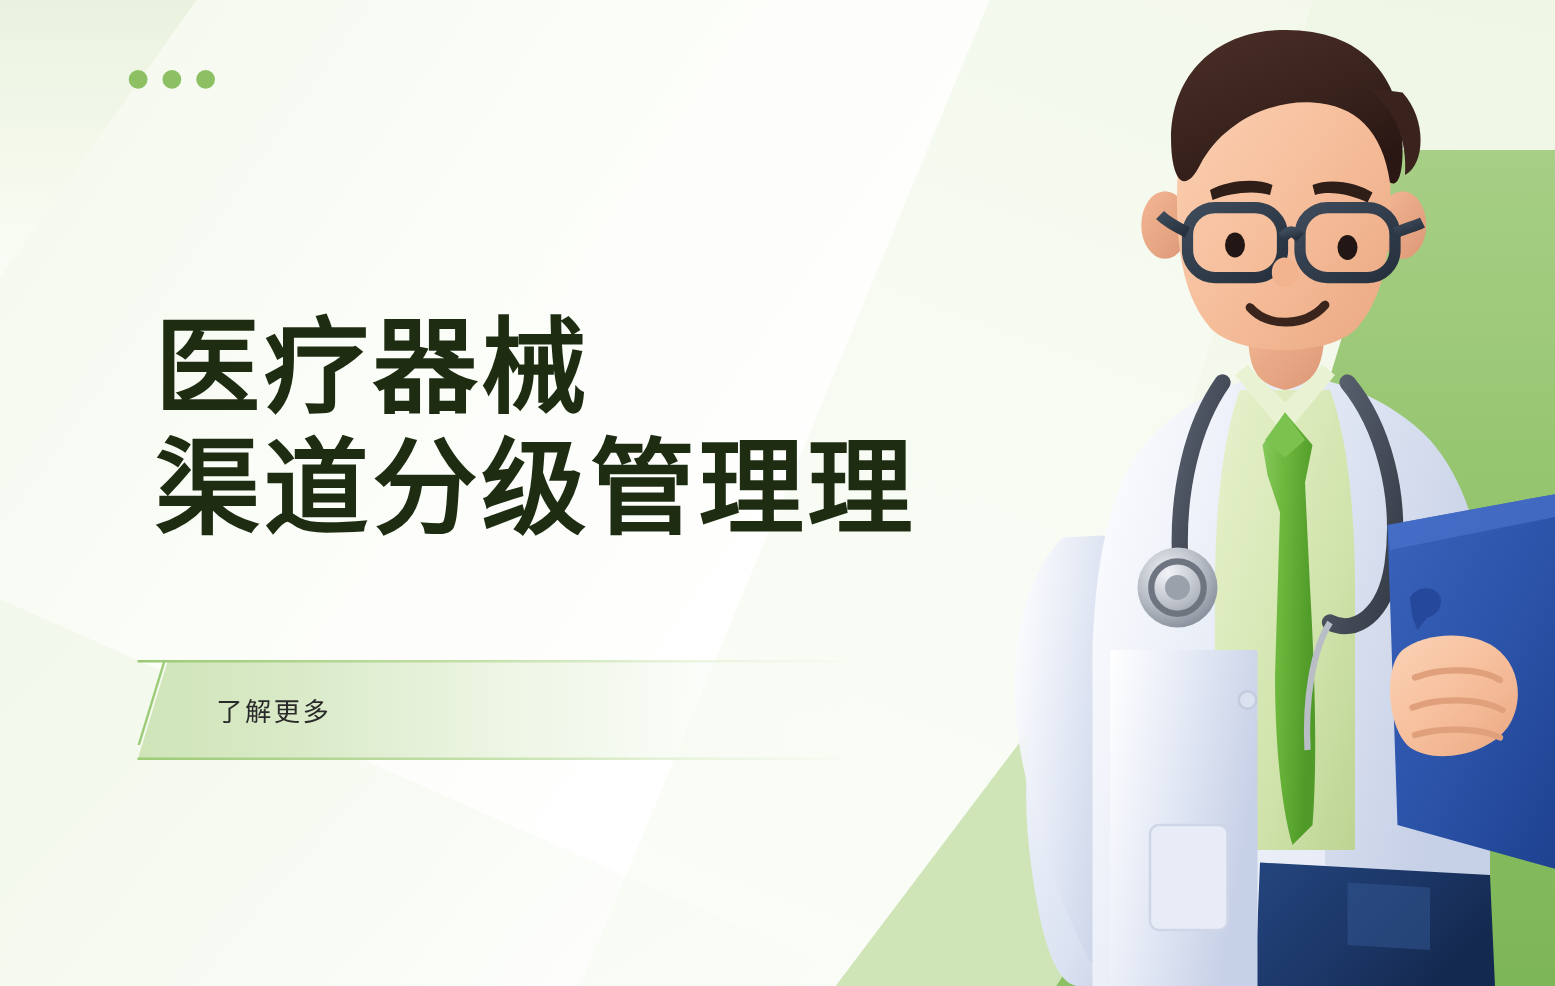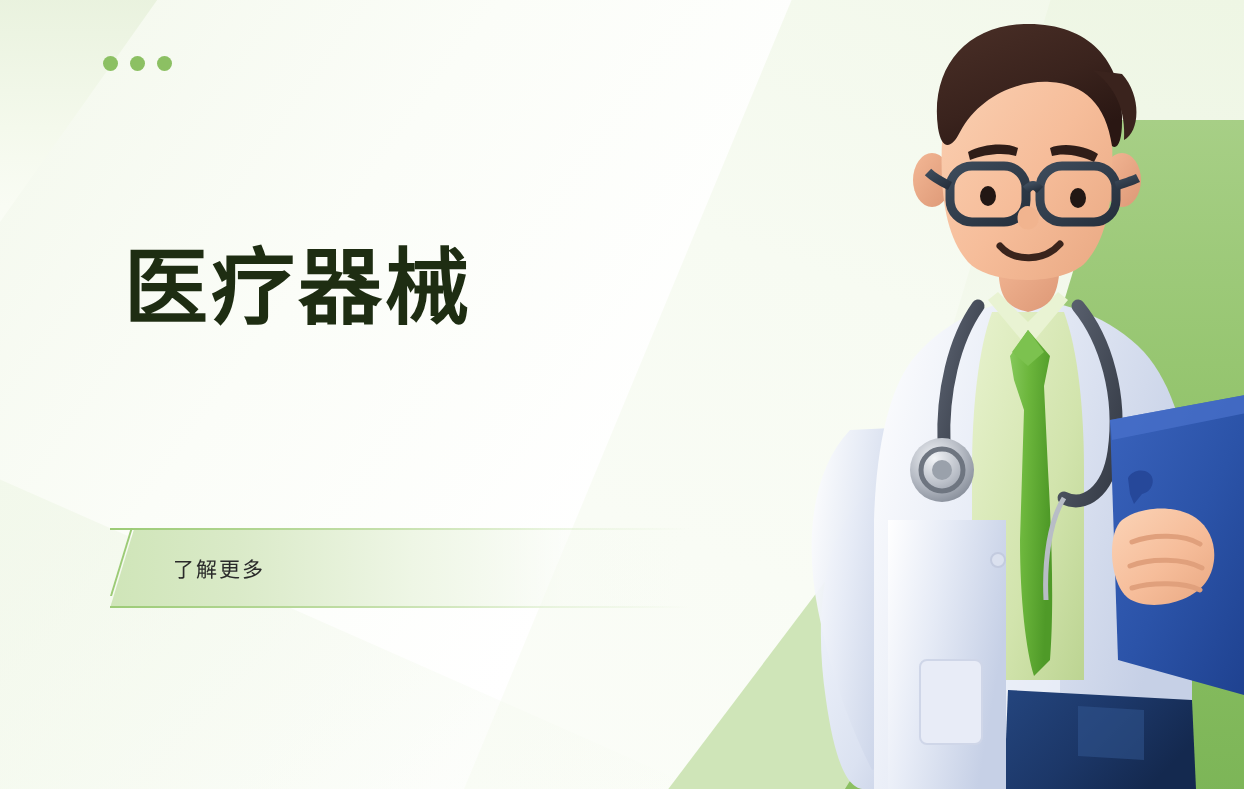--- a/index.html
+++ b/index.html
@@ -58,21 +58,21 @@
   }
 
   
   .dots{position:absolute;left:103px;top:56px;display:flex;gap:12px;}
   .dot{width:15px;height:15px;border-radius:50%;background:#8cc063;}
 
   
   .headline{position:absolute;left:124px;top:246px;}
   .headline-line{
     display:block;
-    font-family:Liberation Mono, monospace;
+    font-family:Liberation Sans, sans-serif;
     font-weight:bold;color:#1e2d12;
     font-size:84px;line-height:1.16;letter-spacing:3px;
     white-space:nowrap;
   }
 
   
   .cta{
     position:absolute;left:110px;top:528px;width:580px;height:80px;
     cursor:pointer;
   }
@@ -117,20 +117,21 @@
   <div class="bg-wedge-topleft"></div>
 
   <div class="dots">
     <span class="dot"></span>
     <span class="dot"></span>
     <span class="dot"></span>
   </div>
 
   <div class="headline">
     <span class="headline-line">医疗器械</span>
+    <span class="headline-line">渠道分级管理理</span>
   </div>
 
   <div class="cta">
     <div class="cta-shape"></div>
     <div class="cta-border-top"></div>
     <div class="cta-border-bot"></div>
     <div class="cta-edge"></div>
     <span class="cta-label">了解更多</span>
   </div>
 

